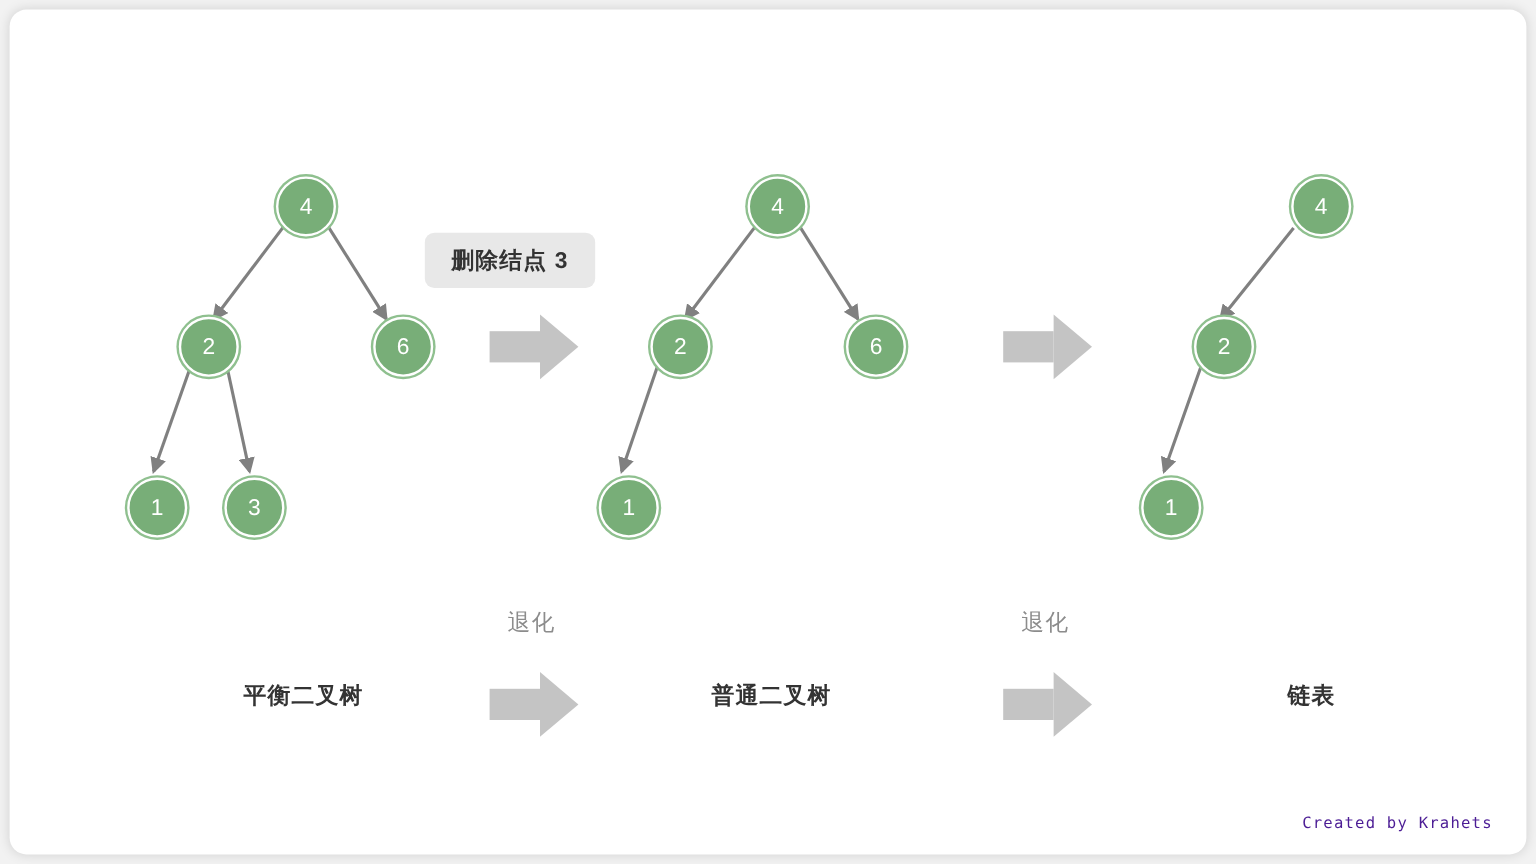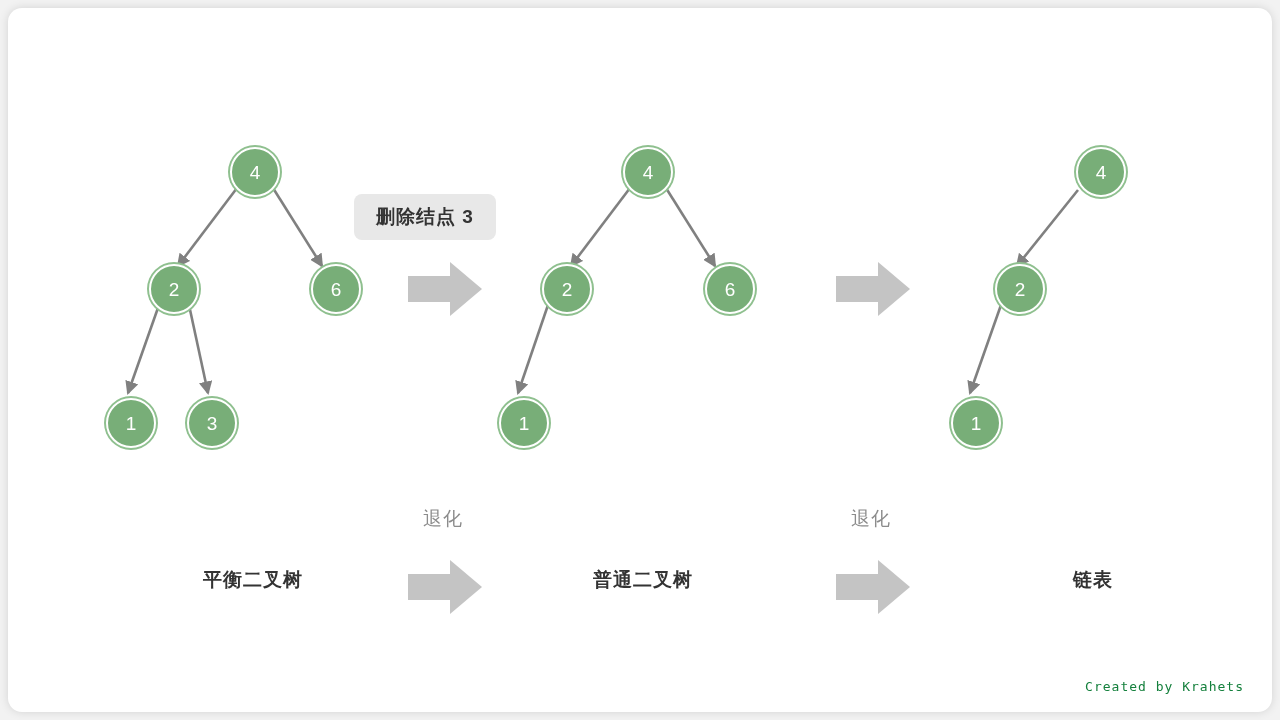--- a/index.html
+++ b/index.html
@@ -124,21 +124,21 @@
     font-weight: normal;
     white-space: nowrap;
     letter-spacing: 1px;
     text-align: center;
   }
 
   .watermark {
     position: absolute;
     right: 28px;
     bottom: 18px;
-    color: #15803d;
+    color: #4c1d95;
     font-size: 13px;
     font-family: "DejaVu Sans Mono", monospace;
     letter-spacing: 1px;
     white-space: nowrap;
   }
 </style>
 </head>
 <body>
 
 <div id="canvas">

